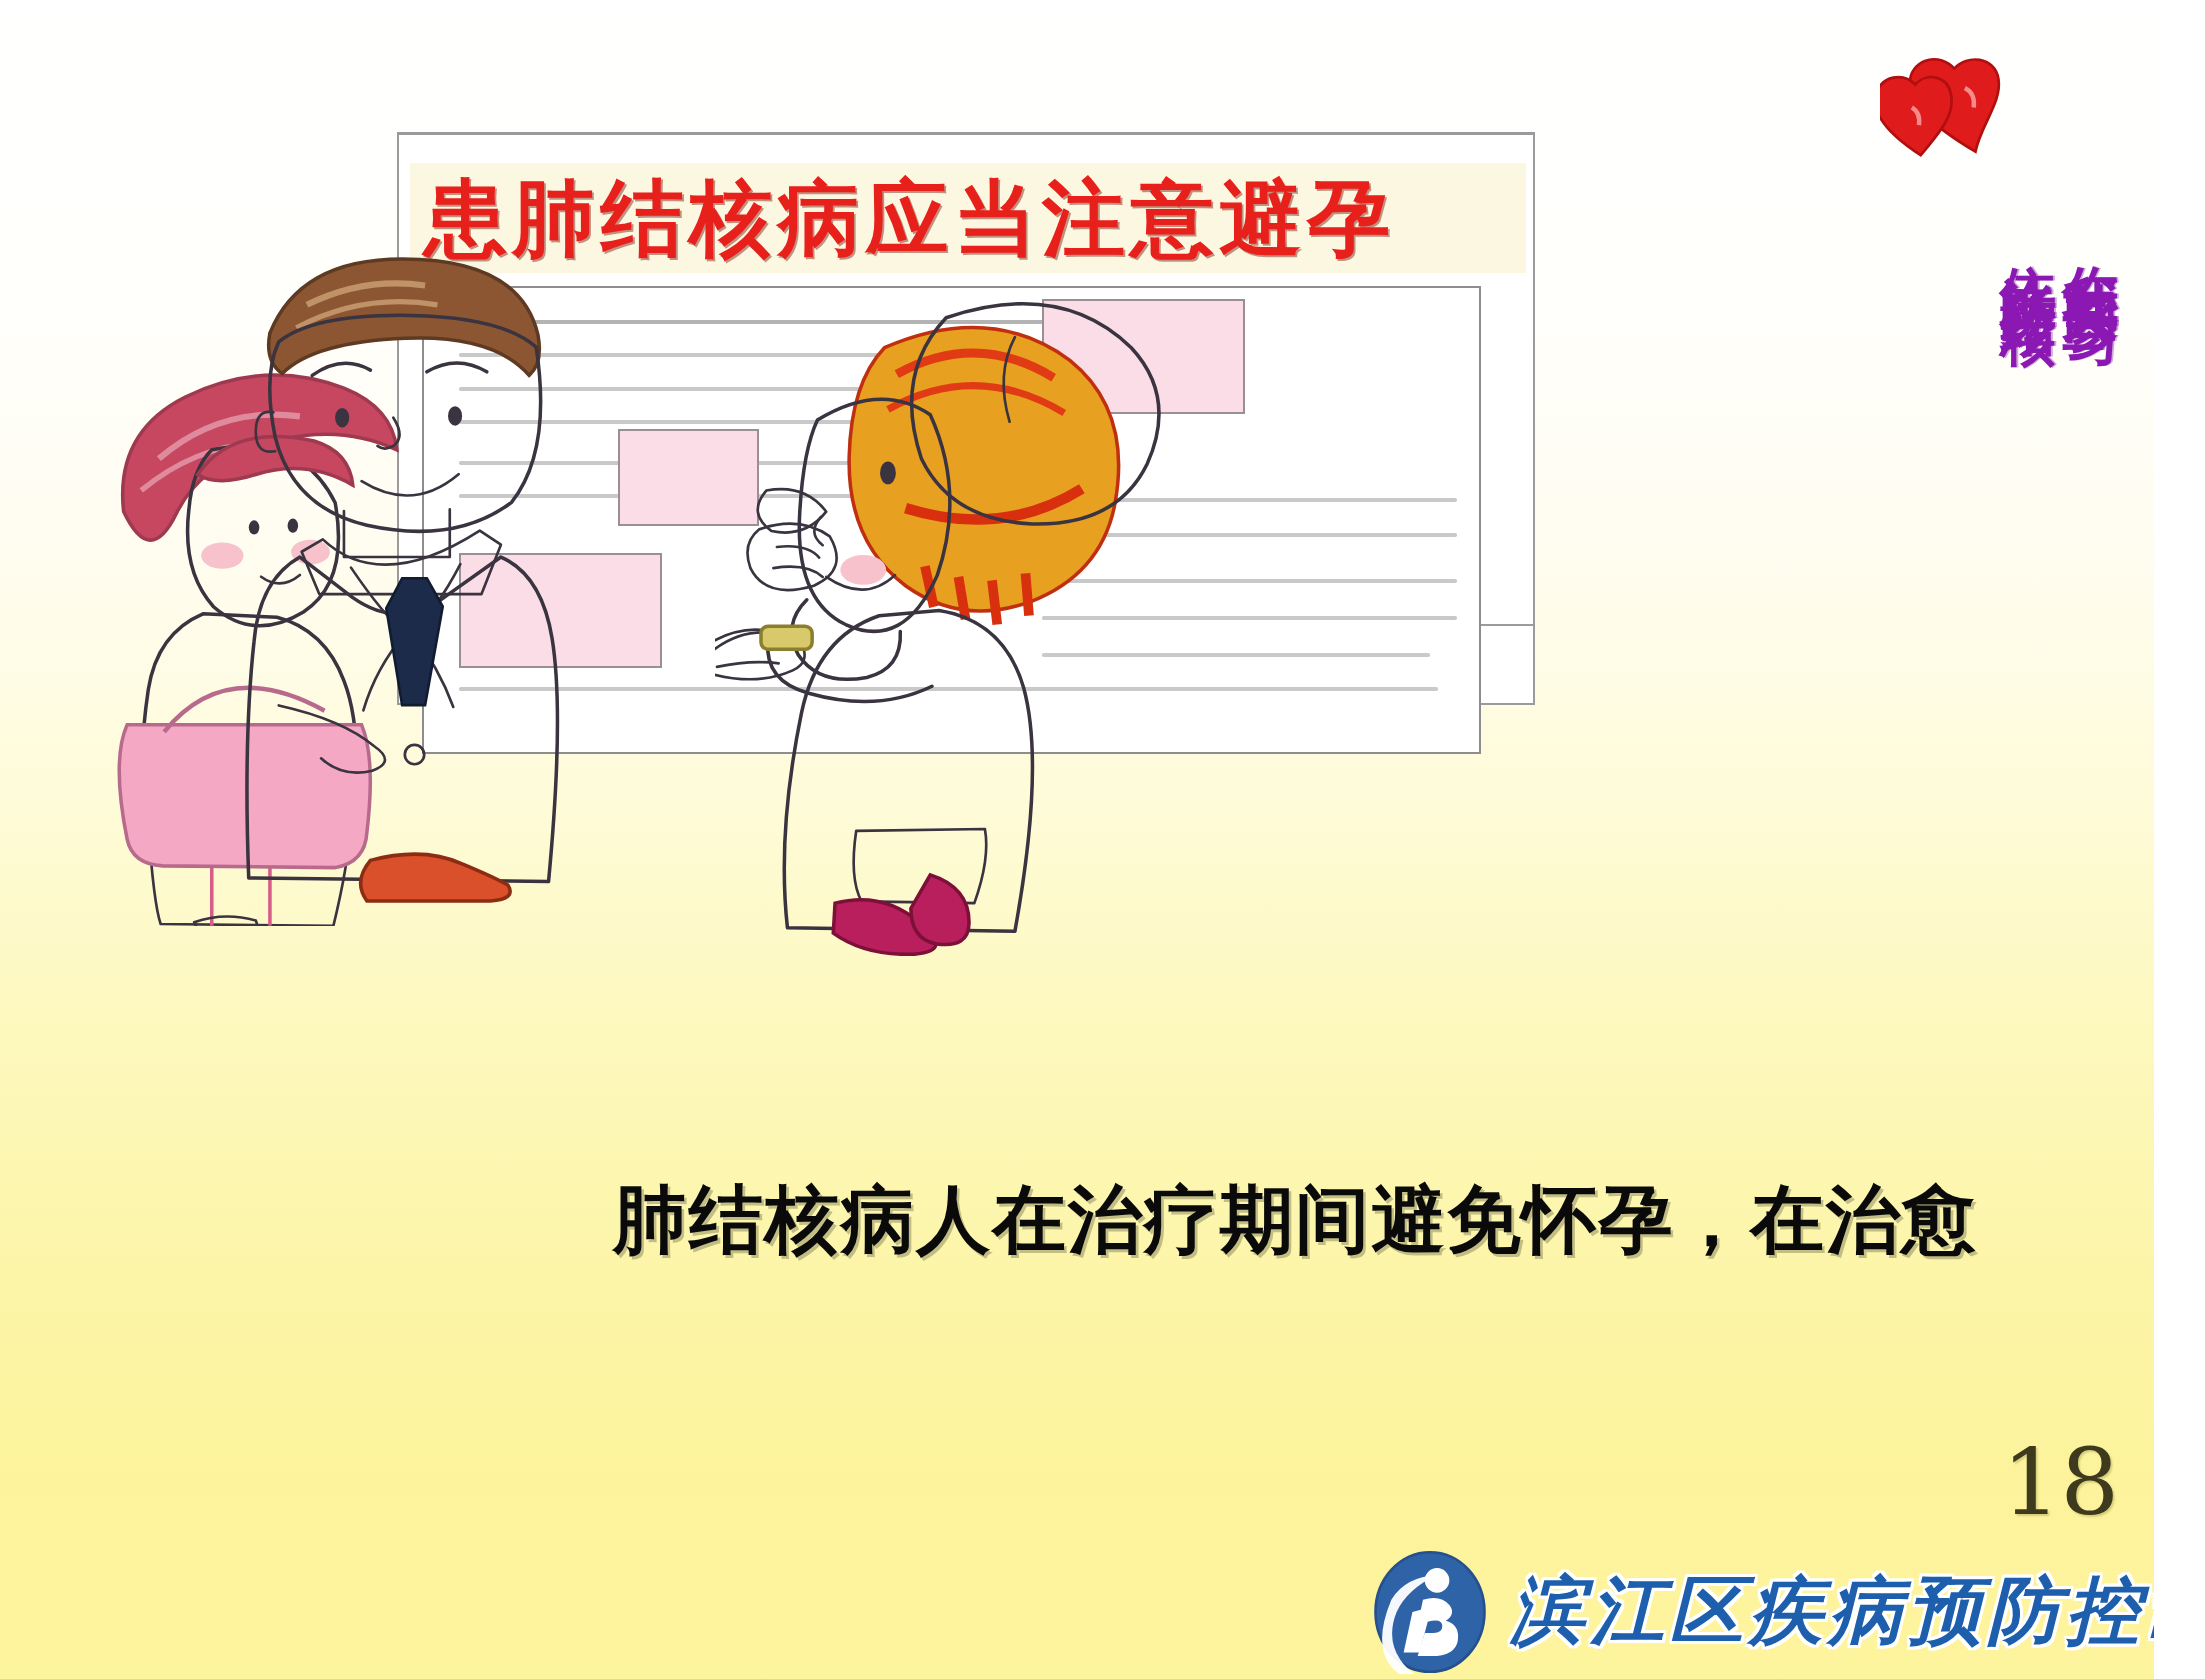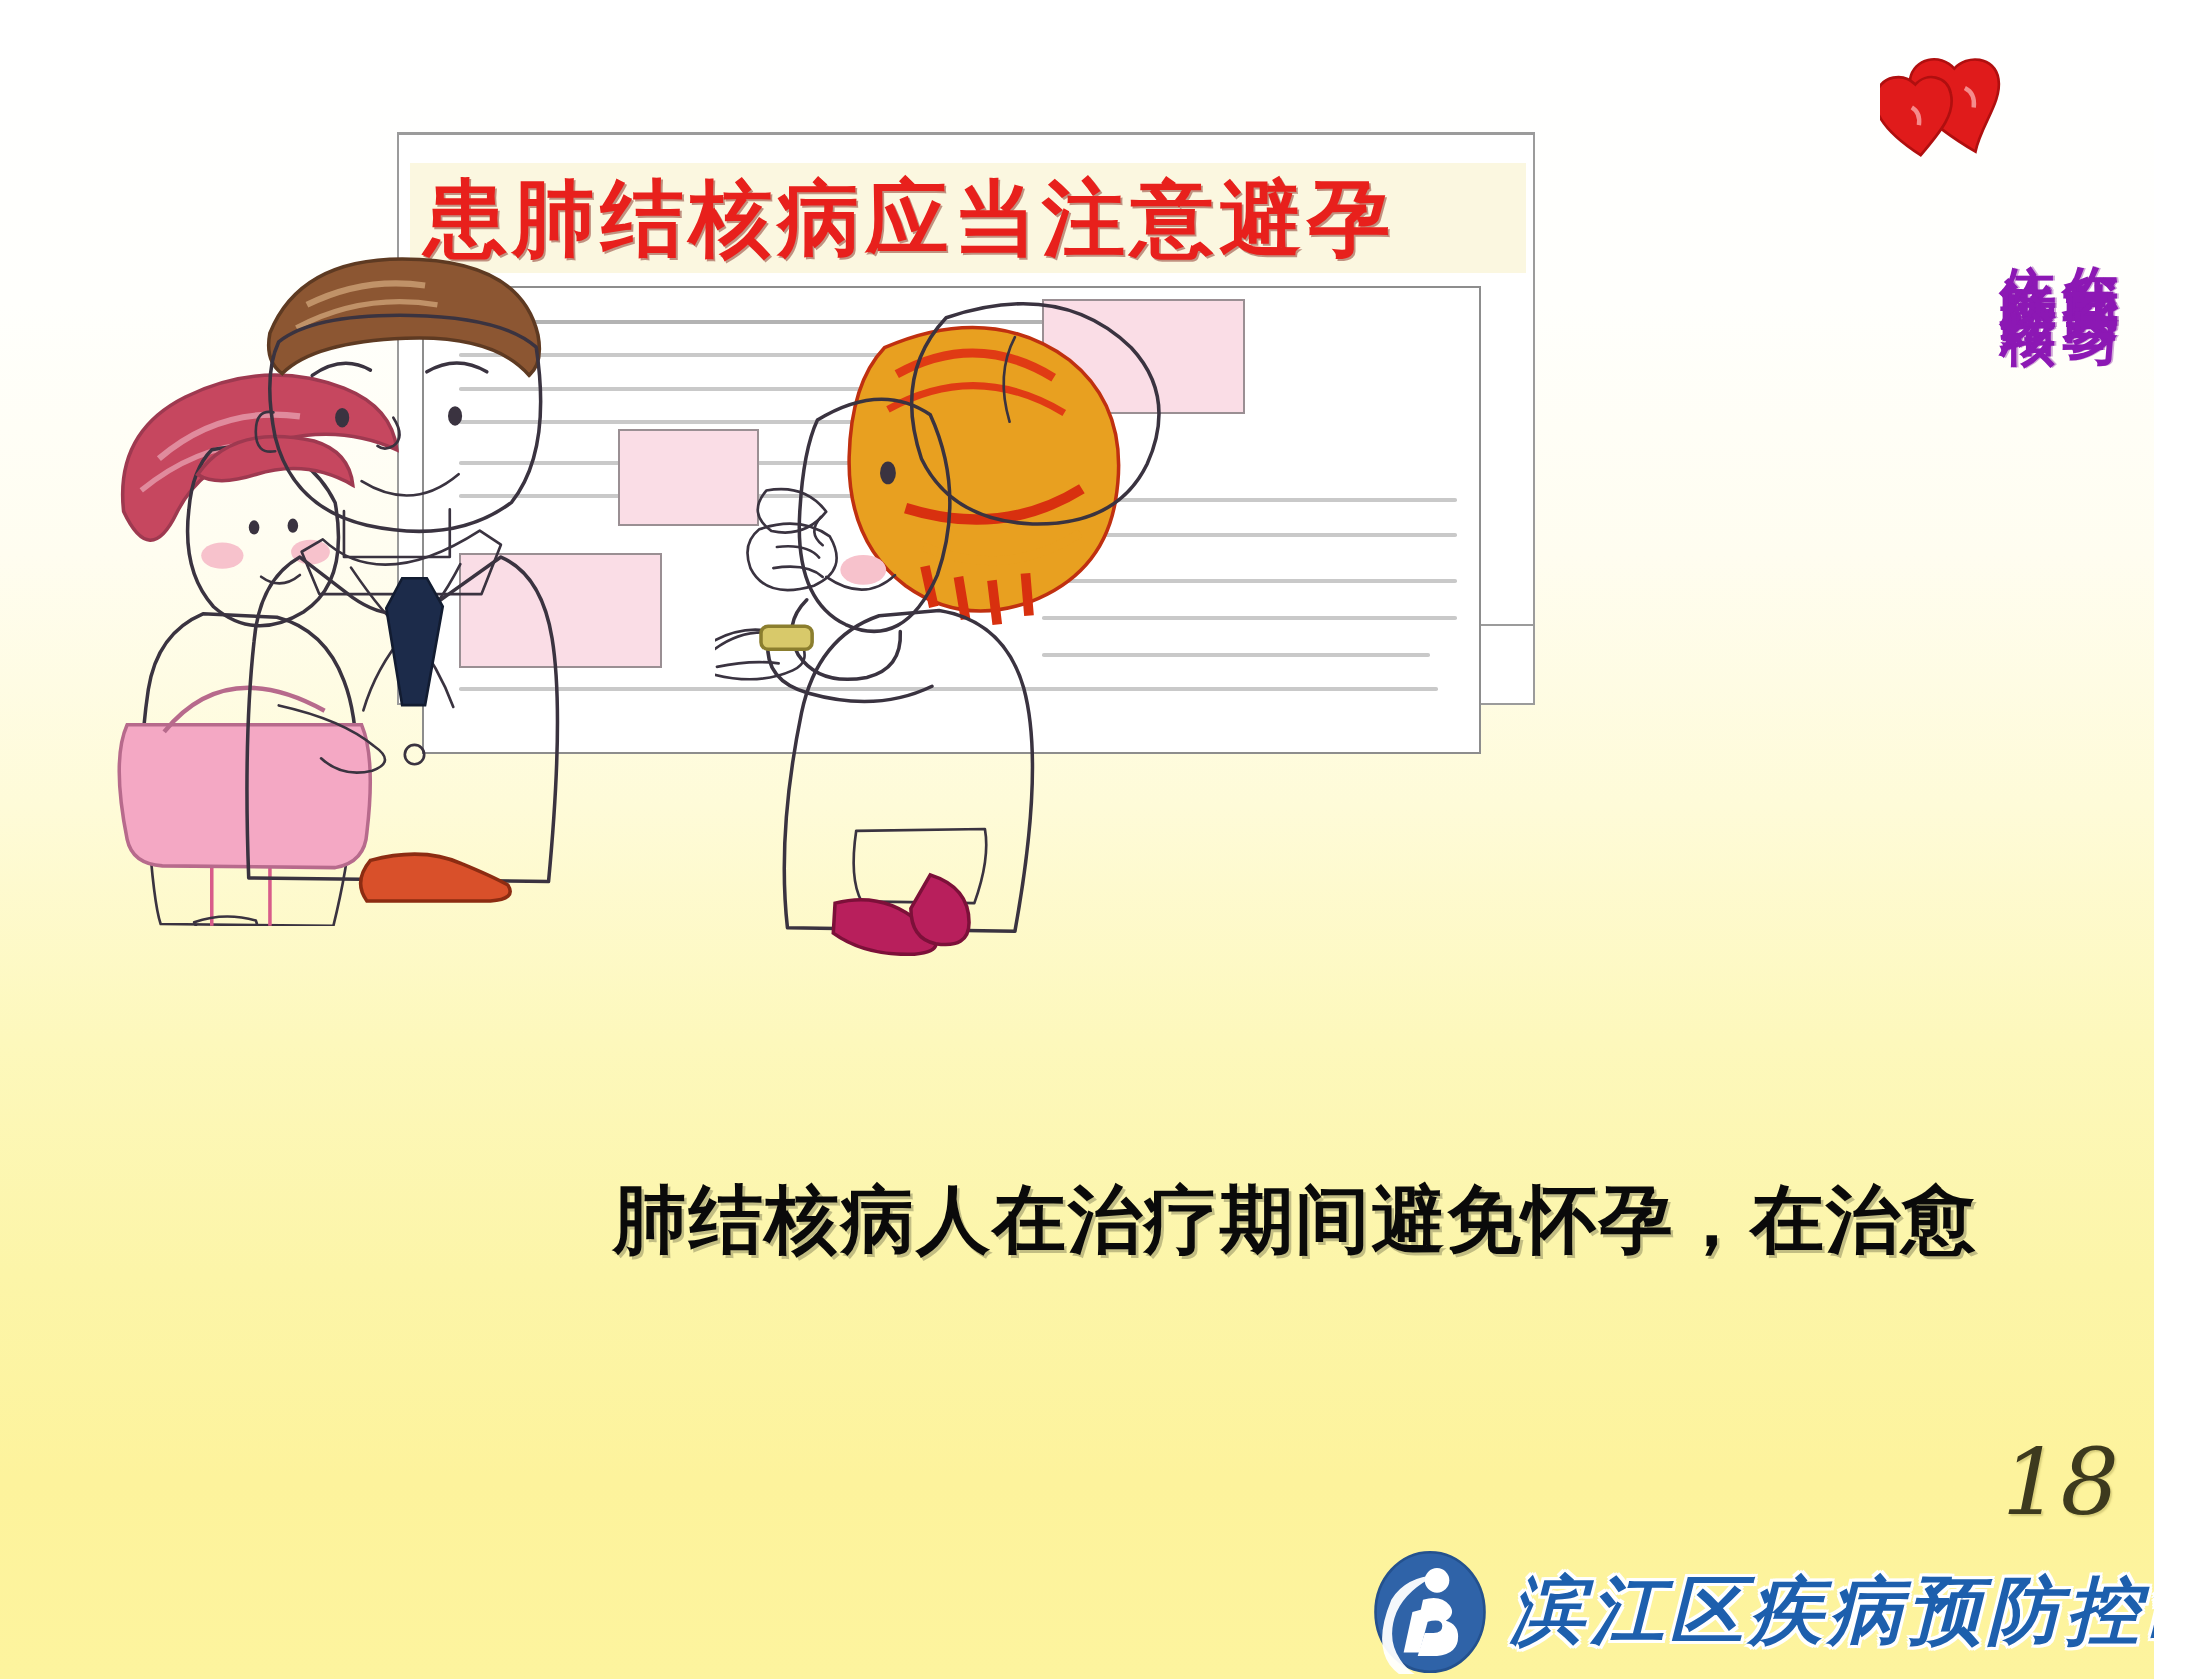--- a/index.html
+++ b/index.html
@@ -81,21 +81,21 @@
     color:#0a0a0a;
     text-shadow:2.6px 2.6px 0 rgba(60,60,40,.30);
   }
   #body-copy .ln{white-space:nowrap;}
   #body-copy .ln.first{text-indent:106px;}
 
   
   #pageno{
     position:absolute;right:35px;top:1429px;
     font-family:"DejaVu Serif","Liberation Serif",serif;
-    font-size:92px;color:#3d3a1e;font-style:italic;
+    font-size:92px;color:#3d3a1e;
     text-shadow:1.8px 1.8px 1.8px rgba(180,170,90,.5);
   }
 
   
   #footer{position:absolute;left:1372px;top:1546px;height:132px;display:flex;align-items:center;gap:23px;}
   #footer-mark{width:116px;height:124px;flex:0 0 auto;}
   #footer-text{
     font-family:"DejaVu Sans","Liberation Sans",sans-serif;
     font-weight:700;font-style:italic;font-size:74px;letter-spacing:5.3px;
     color:#1d5fad;white-space:nowrap;

